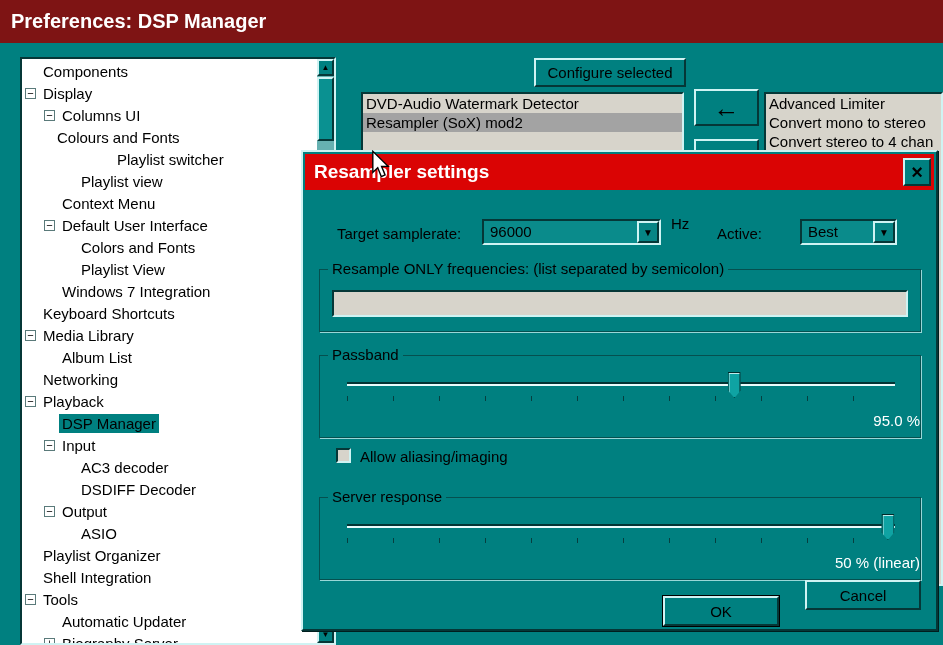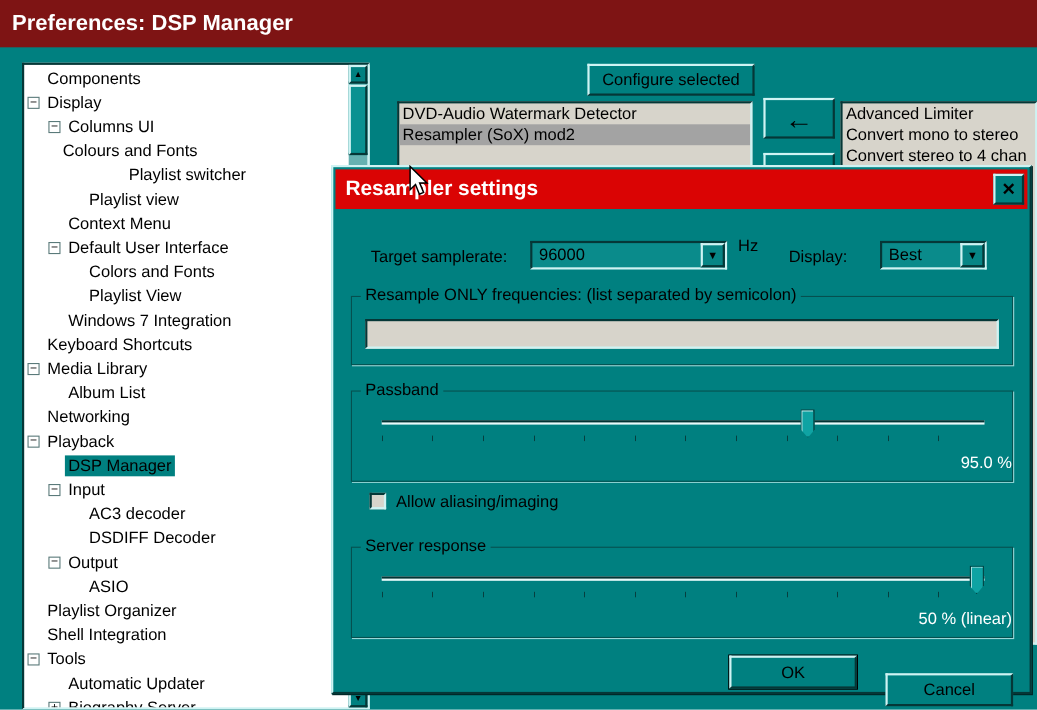--- a/index.html
+++ b/index.html
@@ -132,21 +132,21 @@
       <button class="close-btn r2"><span>×</span></button>
     </div>
 
     <div class="dlg-label" style="left:34px;top:73px;">Target samplerate:</div>
     <div class="combo s2" style="left:179px;top:67px;width:179px;">
       <span class="combo-value">96000</span>
       <span class="combo-arrow r2"><span>▼</span></span>
     </div>
     <div class="dlg-label" style="left:368px;top:63px;text-align:center;">Hz</div>
 
-    <div class="dlg-label" style="left:414px;top:73px;">Display:</div>
+    <div class="dlg-label" style="left:414px;top:73px;">Active:</div>
     <div class="combo s2" style="left:497px;top:67px;width:97px;">
       <span class="combo-value">Best</span>
       <span class="combo-arrow r2"><span>▼</span></span>
     </div>
 
     <div class="groupbox" style="left:16px;top:117px;width:602px;height:63px;">
       <span class="group-legend">Resample ONLY frequencies: (list separated by semicolon)</span>
       <input class="text-input s2" style="left: 12px; top: 20px; width: 576px; height: 27px;" value="">
     </div>
 
@@ -165,20 +165,20 @@
     <div class="groupbox" style="left:16px;top:345px;width:602px;height:83px;">
       <span class="group-legend">Server response</span>
       <div class="slider-track">
         <div class="slider-thumb" style="left: 98.7%;"></div>
       </div>
       <div class="slider-ticks"></div>
       <div class="slider-readout">50 % (linear)</div>
     </div>
 
     <button class="btn r2 ok-default" style="left:360px;top:444px;width:116px;height:30px;">OK</button>
-    <button class="btn r2" style="left:502px;top:460px;width:116px;height:30px;">Cancel</button>
+    <button class="btn r2" style="left:502px;top:428px;width:116px;height:30px;">Cancel</button>
   </div>
 
   <svg class="cursor" style="left:370px;top:150px;" width="22" height="30" viewBox="0 0 14 22">
     <path d="M1,1 L1,16.5 L4.6,13 L7.2,19.5 L10,18.3 L7.4,12 L12.2,12 Z" fill="#fff" stroke="#000" stroke-width="1"></path>
   </svg>
 
 </div>
 
 </body></html>

